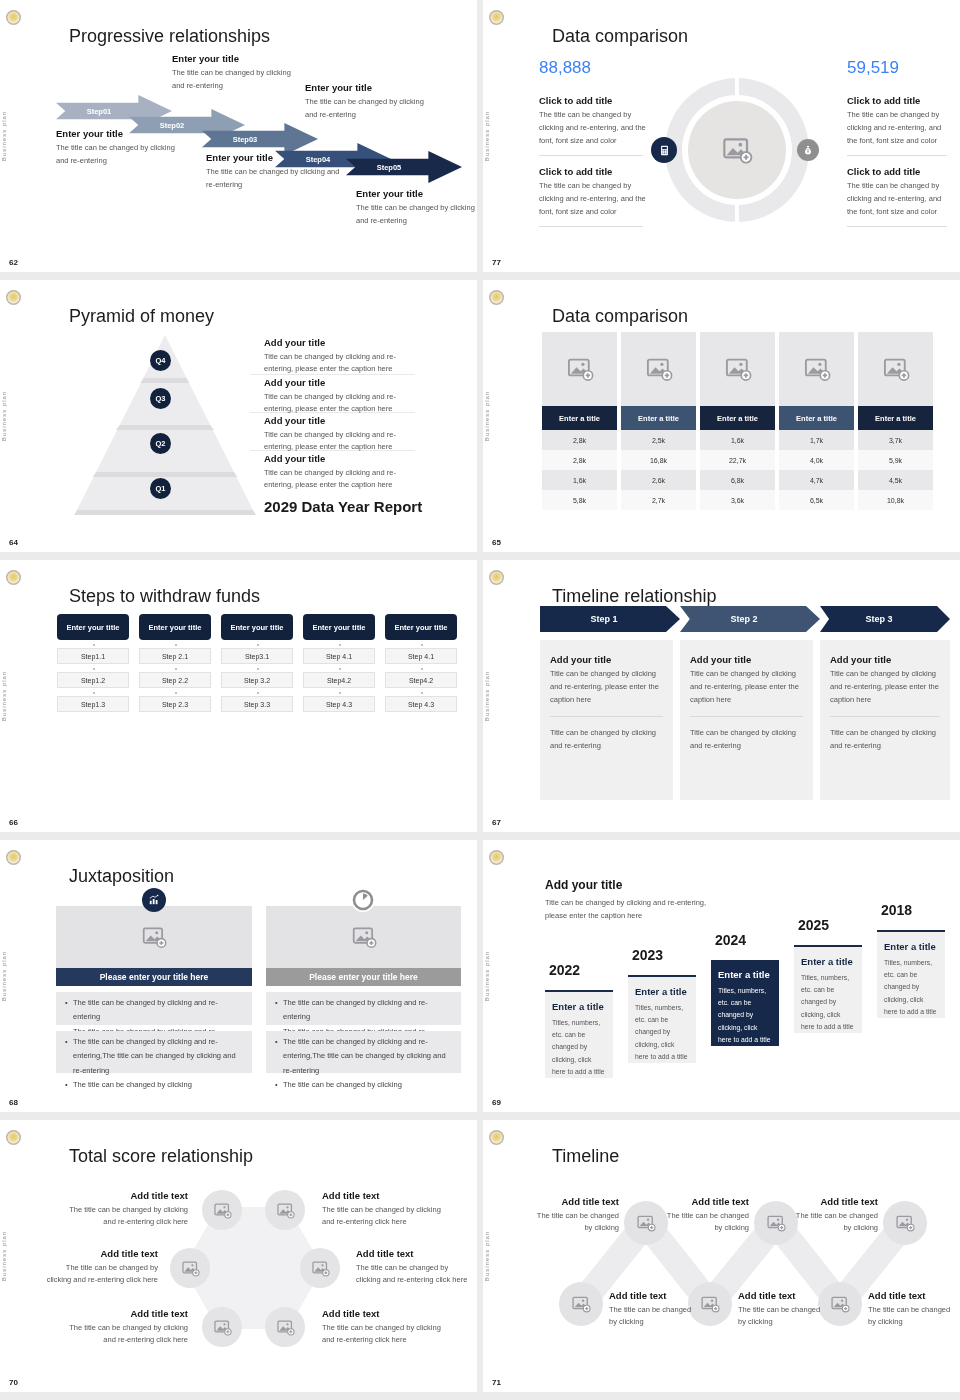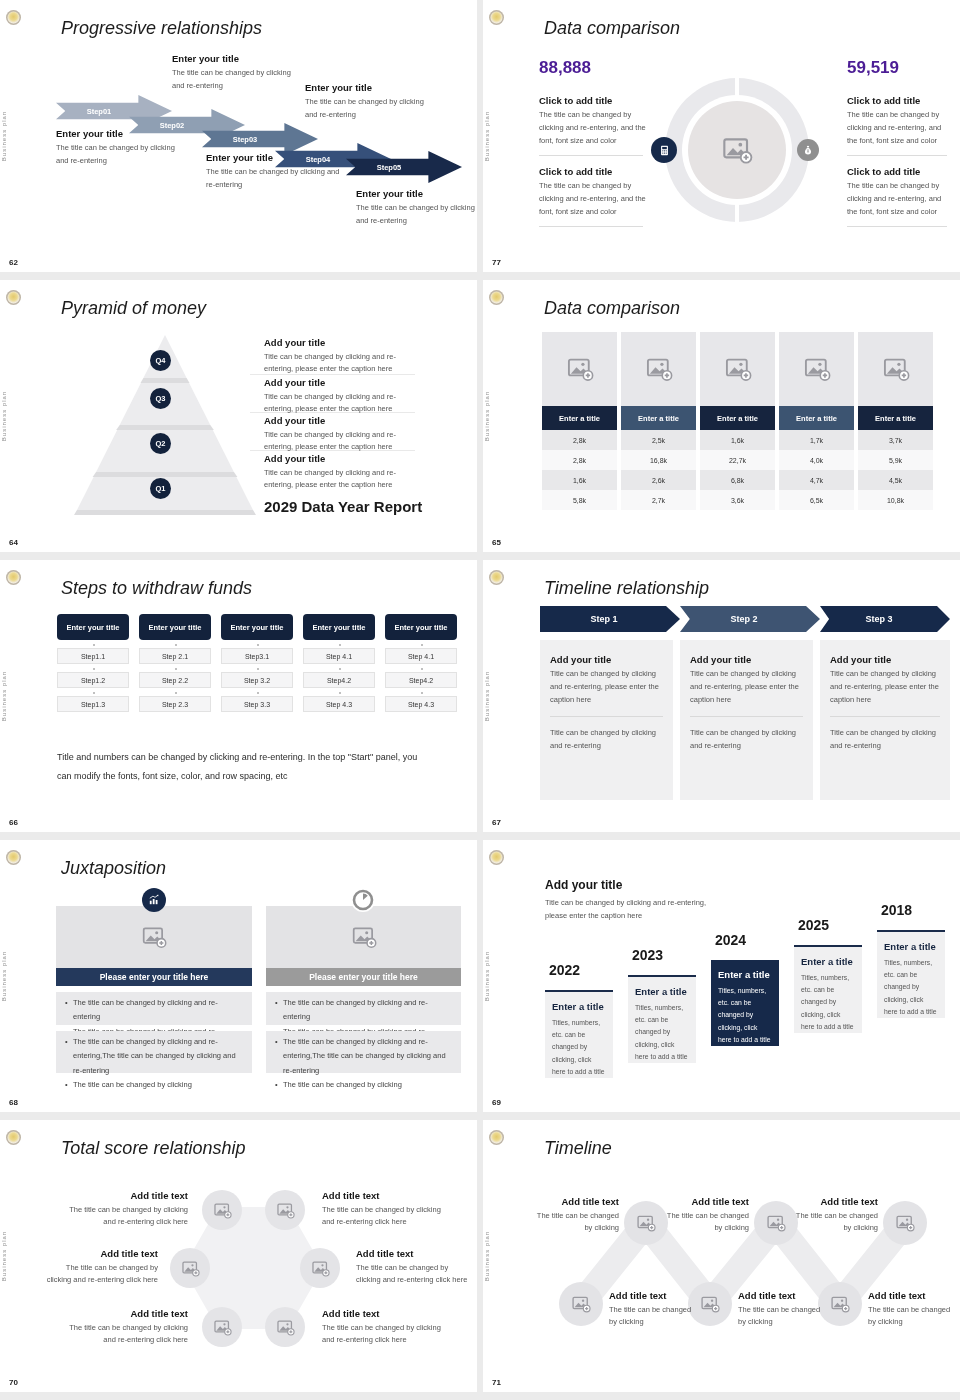--- a/index.html
+++ b/index.html
@@ -6,31 +6,31 @@
   .sheet{width:960px;height:1400px;display:grid;grid-template-columns:477px 477px;
     grid-auto-rows:272px;column-gap:6px;row-gap:8px;background:#ebebeb;
     font-family:"Liberation Sans", sans-serif;}
   .slide{position:relative;background:#fff;overflow:hidden;}
   .abs{position:absolute;}
   .logo{position:absolute;left:6px;top:10px;width:15px;height:15px;border-radius:50%;
     background:radial-gradient(circle at 50% 45%, #e3c96d 0%, #ecd98f 32%, #f2ede1 55%, #ffffff 72%);
     box-shadow:inset 0 0 0 1.5px #bfb6a7;}
   .vlabel{position:absolute;left:1px;top:50%;transform:translateY(-50%) rotate(180deg);
     writing-mode:vertical-rl;font-size:6px;letter-spacing:1px;color:#8f8f8f;white-space:nowrap;}
-  .title{position:absolute;left:57px;top:14px;margin:4px;font-size:18px;font-weight:normal;color:#1c1c1c;font-style:italic;}
+  .title{position:absolute;left:57px;top:14px;margin:12px;font-size:18px;font-weight:normal;color:#1c1c1c;}
   .num{position:absolute;left:9px;bottom:5px;font-size:8px;font-weight:bold;color:#222;}
   .bt{font-weight:bold;font-size:9.5px;color:#161616;margin:0 0 3px 0;}
   .bb{font-size:7.5px;color:#555;line-height:1.7;}
   .hr{border-top:1px solid #dcdcdc;}
   
   .arr{position:absolute;width:116px;height:32px;color:#fff;font-size:7.5px;font-weight:bold;
     display:flex;align-items:center;justify-content:center;padding-right:30px;box-sizing:border-box;
     clip-path:polygon(0 24%,71% 24%,71% 0,100% 50%,71% 100%,71% 76%,0 76%,8% 50%);}
   
-  .bigval{position:absolute;font-size:17px;font-weight:bold;color:#4c1d95;}
+  .bigval{position:absolute;font-size:17px;font-weight:normal;color:#3b82f6;}
   .circ{position:absolute;border-radius:50%;}
   
   .tcolwrap{position:absolute;left:59px;top:52px;display:flex;gap:4px;}
   .tcol{width:75px;display:flex;flex-direction:column;}
   .timg{height:74px;background:#e7e7ea;display:flex;align-items:center;justify-content:center;}
   .thead{height:24px;display:flex;align-items:center;justify-content:center;
     color:#fff;font-size:7.5px;font-weight:bold;}
   .tcell{height:20px;display:flex;align-items:center;justify-content:center;font-size:7px;color:#333;}
   .r-a{background:#e8e8ea;} .r-b{background:#f8f8f9;}
   
@@ -348,21 +348,20 @@
         <div class="mini">Step4.2</div>
         <div class="mini">Step 4.3</div>
       </div>
       <div class="scol">
         <div class="shead">Enter your title</div>
         <div class="mini">Step 4.1</div>
         <div class="mini">Step4.2</div>
         <div class="mini">Step 4.3</div>
       </div>
     </div>
-    <div class="tb" style="left:57px;top:188px;width:368px;font-size:9px;line-height:2.1;color:#2b2b2b;">Title and numbers can be changed by clicking and re-entering. In the top "Start" panel, you can modify the fonts, font size, color, and row spacing, etc</div>
     <div class="num">66</div>
   </section>
 
   <section class="slide">
     <div class="logo"></div>
     <div class="vlabel">Business plan</div>
     <h2 class="title">Timeline relationship</h2>
 
     <div class="ban ban-first" style="left: 57px; top: 46px; width: 140px; background: rgb(22, 41, 74);">
         <span>Step 1</span>

